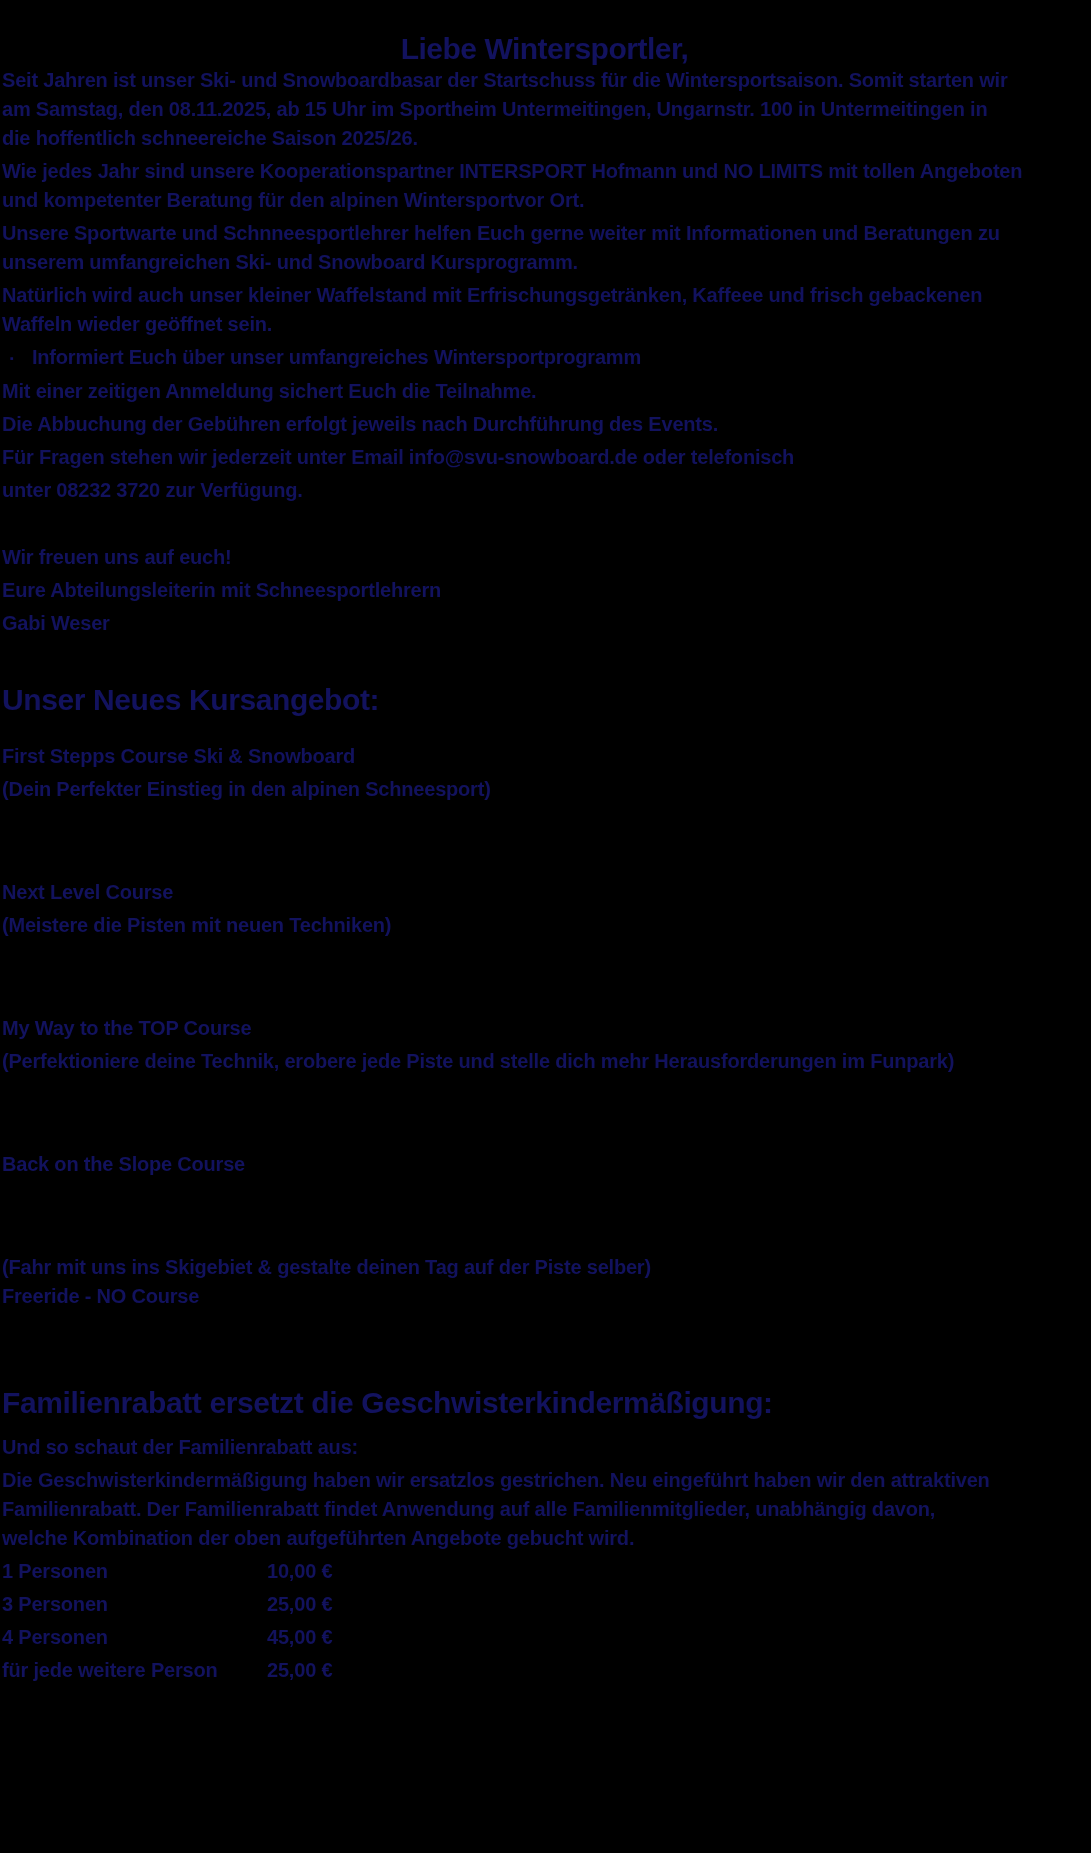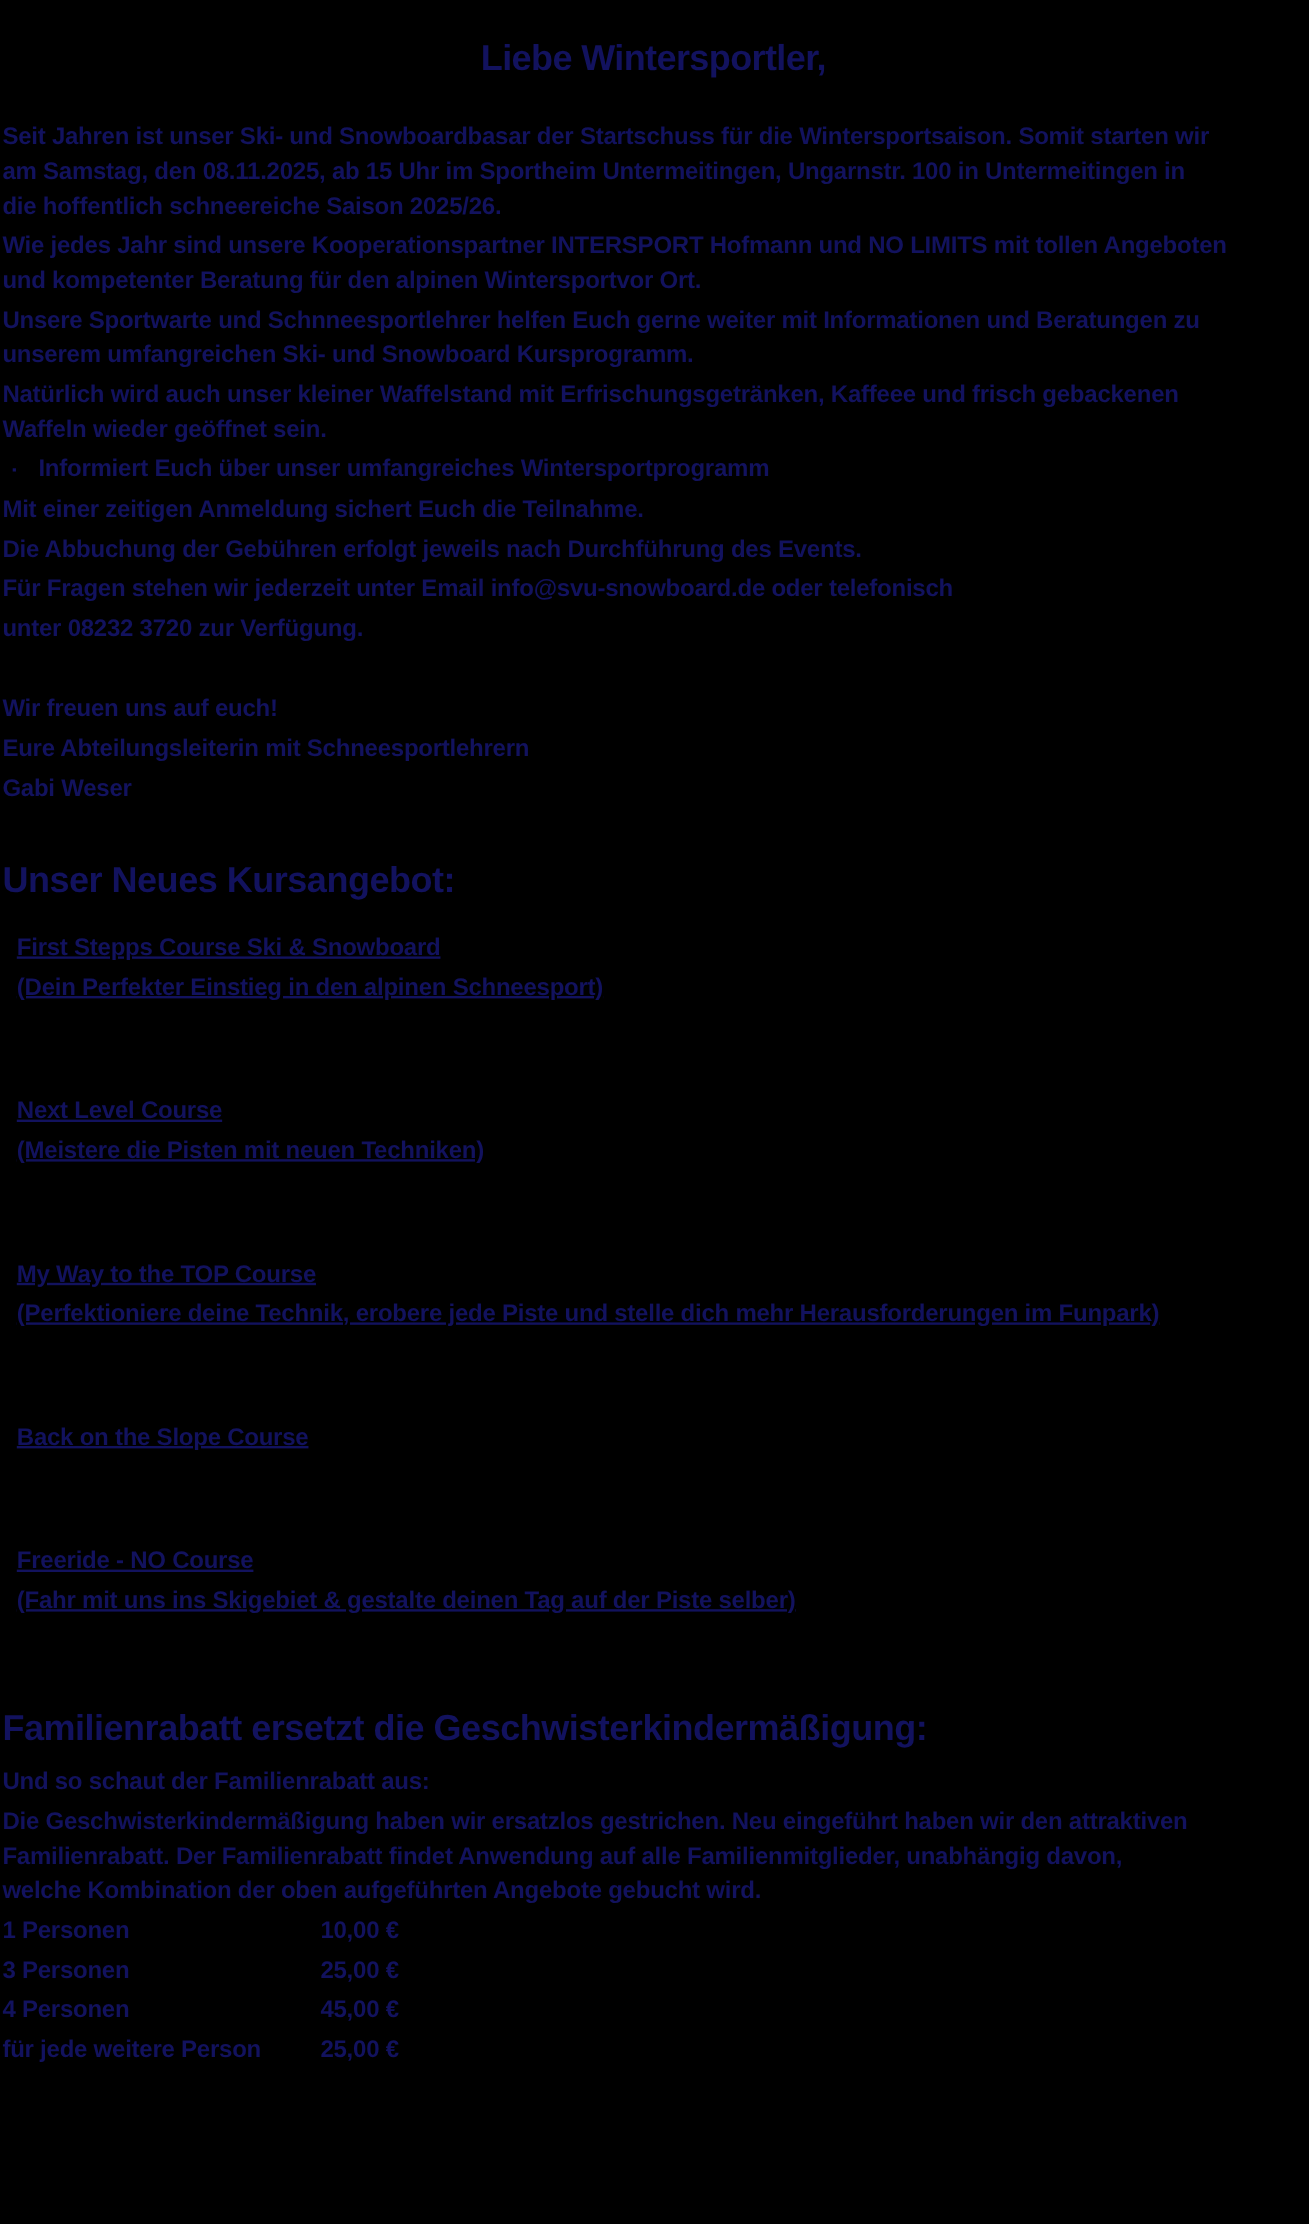--- a/index.html
+++ b/index.html
@@ -22,21 +22,21 @@
     letter-spacing: -0.5px;
   }
 
   .para {
     font-size: 20px;
     line-height: 29px;
     margin: 0 0 4px 0;
     letter-spacing: -0.2px;
     white-space: pre-line;
   }
-  .intro-first { margin-top: 34px; }
+  .intro-first { }
 
   .bullet-row {
     font-size: 20px;
     line-height: 29px;
     margin: 0 0 4px 0;
     letter-spacing: -0.2px;
   }
   .bullet-marker {
     display: inline-block;
     width: 30px;
@@ -49,21 +49,21 @@
   .closing-block { margin-top: 38px; }
 
   .section-heading {
     font-size: 30px;
     line-height: 36px;
     letter-spacing: -0.4px;
   }
   .courses-heading { margin: 44px 0 24px 0; }
   .family-heading  { margin: 64px 0 12px 0; }
 
-  .course { margin: 0 0 74px 12px; text-decoration: underline; }
+  .course { margin: 0 0 74px 0; }
   .course .course-subtitle { margin-bottom: 0; }
 
   .rates { margin-top: 0; }
   .rate-row {
     display: flex;
     font-size: 20px;
     line-height: 29px;
     margin: 0 0 4px 0;
     letter-spacing: -0.2px;
   }
@@ -113,22 +113,22 @@
     <div class="para course-subtitle">(Meistere die Pisten mit neuen Techniken)</div>
   </div>
   <div class="course">
     <div class="para course-name">My Way to the TOP Course</div>
     <div class="para course-subtitle">(Perfektioniere deine Technik, erobere jede Piste und stelle dich mehr Herausforderungen im Funpark)</div>
   </div>
   <div class="course">
     <div class="para course-name">Back on the Slope Course</div>
   </div>
   <div class="course">
+    <div class="para course-subtitle">(Fahr mit uns ins Skigebiet &amp; gestalte deinen Tag auf der Piste selber)</div>
     <div class="para course-name">Freeride - NO Course</div>
-    <div class="para course-subtitle">(Fahr mit uns ins Skigebiet &amp; gestalte deinen Tag auf der Piste selber)</div>
   </div>
 
   <h2 class="section-heading family-heading">Familienrabatt ersetzt die Geschwisterkindermäßigung:</h2>
 
   <div class="para">Und so schaut der Familienrabatt aus:</div>
   <div class="para">Die Geschwisterkindermäßigung haben wir ersatzlos gestrichen. Neu eingeführt haben wir den attraktiven
 Familienrabatt. Der Familienrabatt findet Anwendung auf alle Familienmitglieder, unabhängig davon,
 welche Kombination der oben aufgeführten Angebote gebucht wird.</div>
 
   <div class="rates">

